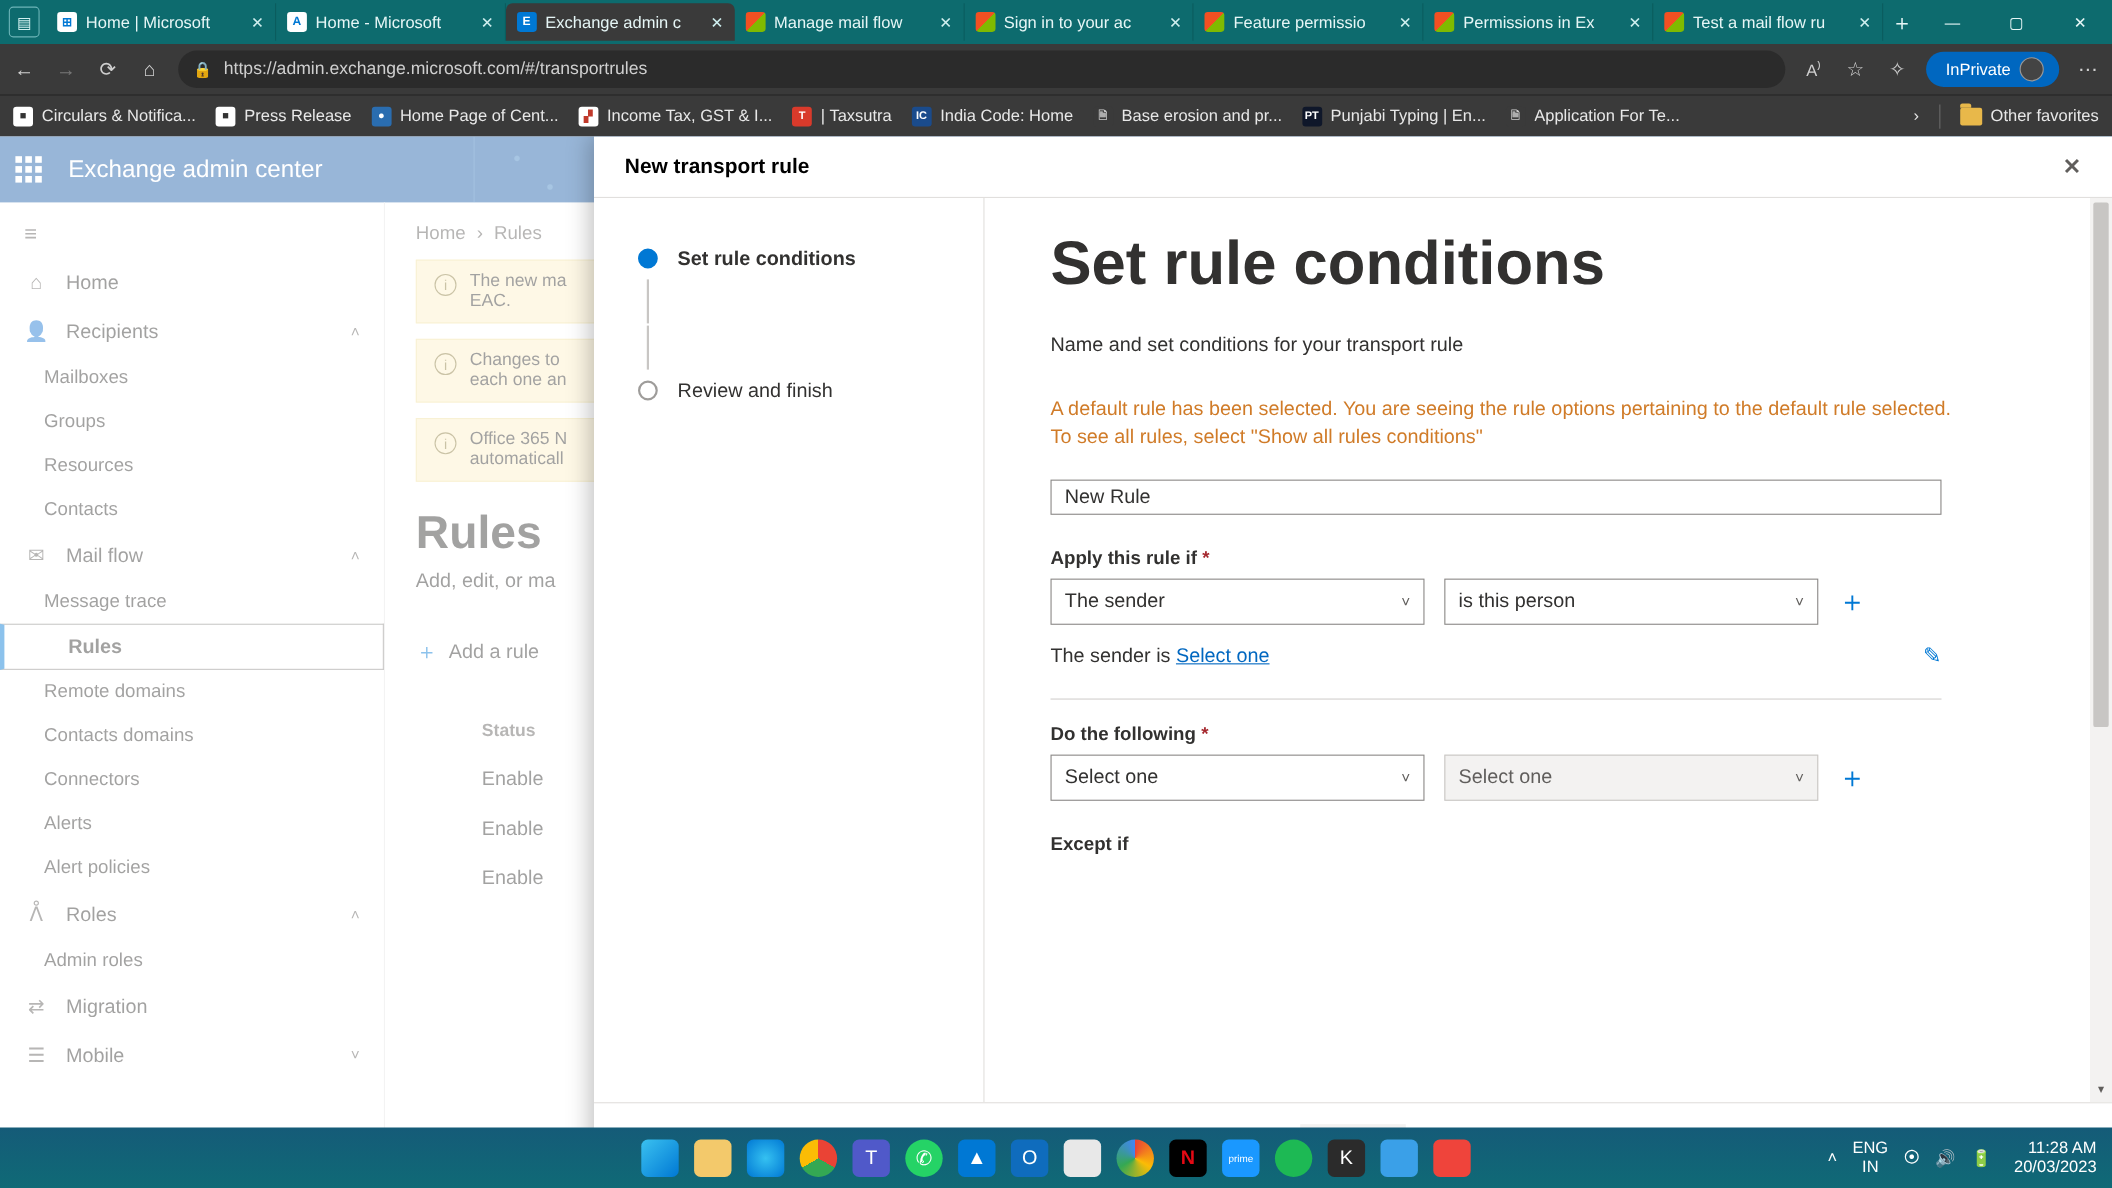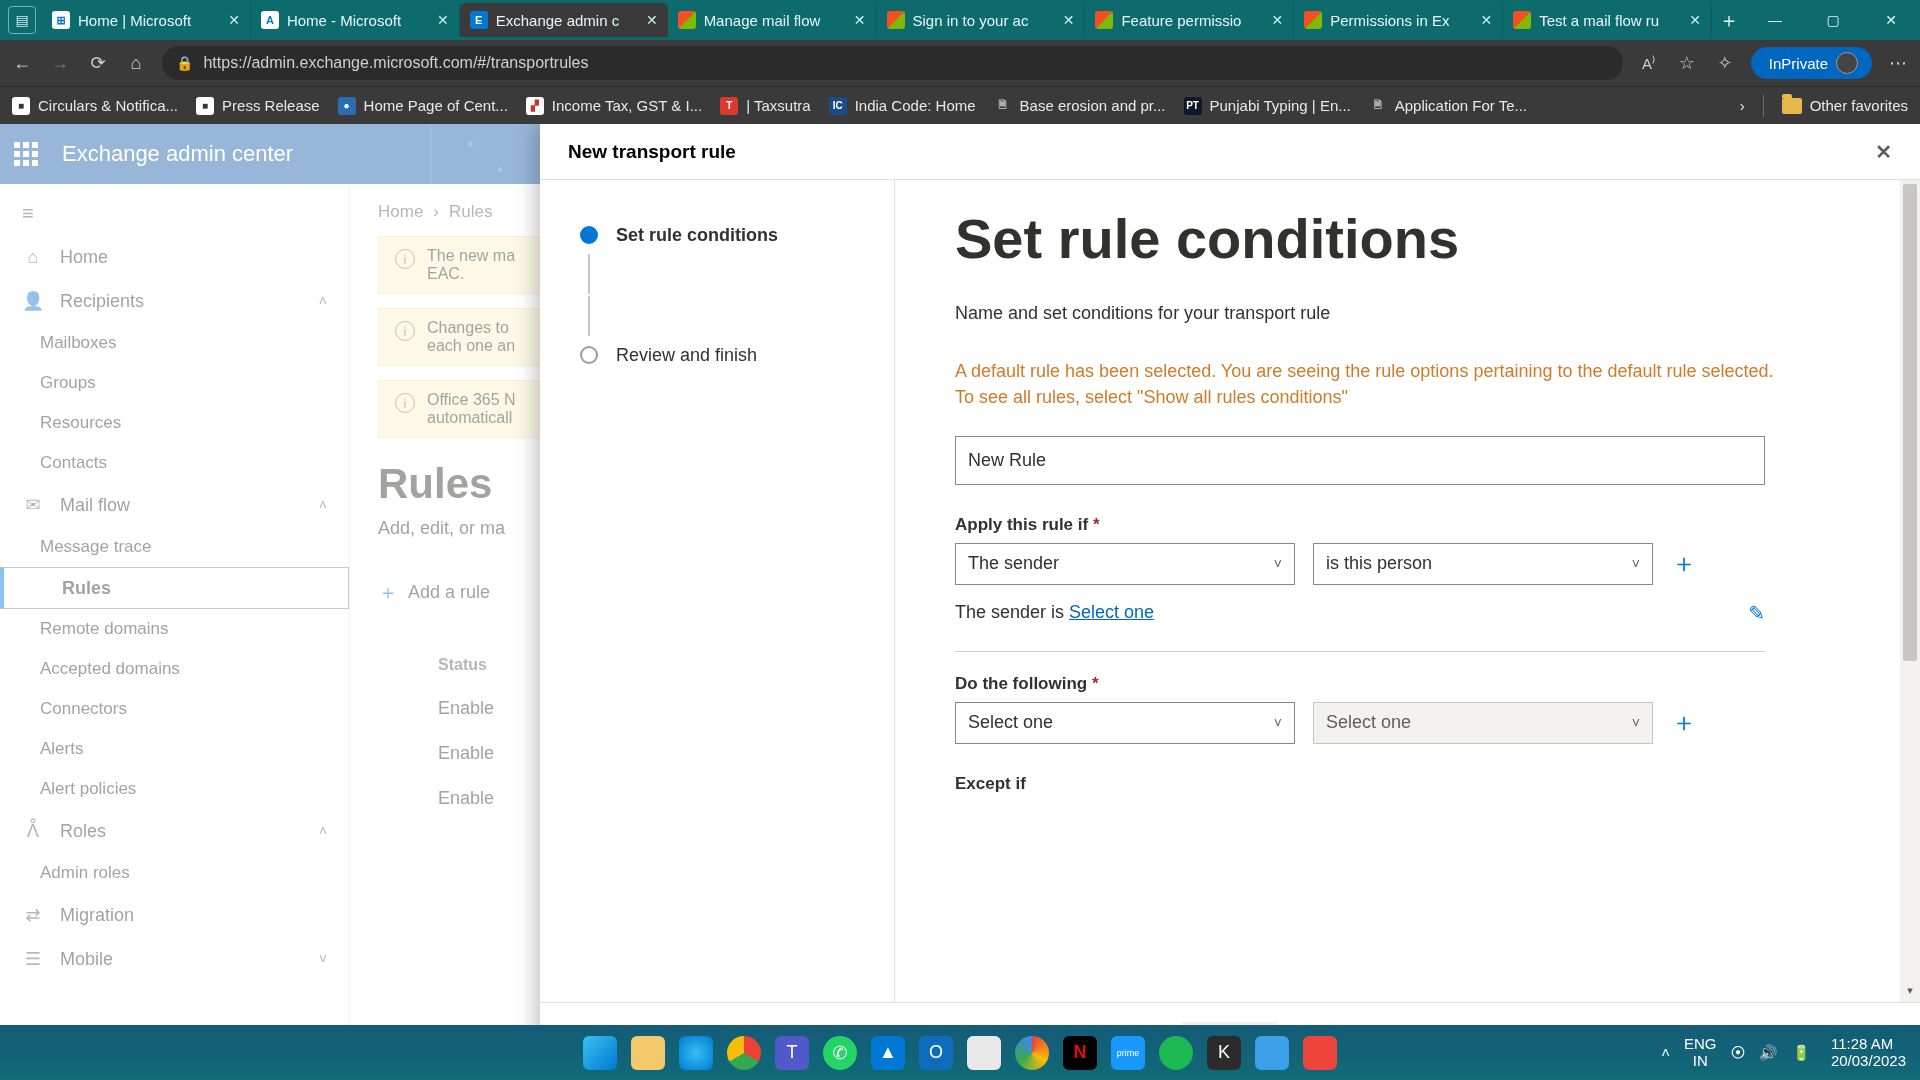--- a/index.html
+++ b/index.html
@@ -78,21 +78,21 @@
 .step .dot { width:18px;height:18px;border-radius:50%;border:2px solid #9e9c9a;background:#fff;flex:none;}
 .step.active .dot { background:#0078d4; border-color:#0078d4;}
 .step.active { font-weight:700;}
 .step-line { width:2px; height:40px; background:#c8c6c4; margin:2px 0 2px 8px;}
 .fly-content { flex:1; overflow-y:auto; padding:30px 60px 30px 60px; font-size:17px; color:#323130;}
 .fly-content h2 { font-size:56px; font-weight:700; line-height:1.05; margin-bottom:34px;}
 .subtitle { font-size:18px; margin-bottom:34px;}
 .orange { color:#d07b28; font-size:18px; line-height:1.45; margin-bottom:26px; max-width: 820px;}
 .lbl { font-size:17px; font-weight:600; margin-bottom:8px;}
 .req { color:#a4262c;}
-.txtin { width:810px; height:49px; border:1px solid #8a8886; padding:0 12px; font-size:18px; color:#323130; background:#fff;}
+.txtin { width:810px; height:32px; border:1px solid #8a8886; padding:0 12px; font-size:18px; color:#323130; background:#fff;}
 .row { display:flex; align-items:center; gap:18px; }
 .sel { height:42px; border:1px solid #8a8886; padding:0 12px; font-size:18px; display:flex; align-items:center; justify-content:space-between; min-width:340px; background:#fff;}
 .sel.dis { background:#f3f2f1; color:#605e5c; border-color:#c8c6c4;}
 .sel .cv { color:#605e5c; font-size:14px;}
 .plusic { color:#0078d4; font-size:26px; }
 .inline { margin-top:16px; font-size:18px;}
 .inline a { color:#0067c0; text-decoration:underline;}
 .editic { margin-left:auto; color:#0078d4; font-size:20px; transform:rotate(0deg);}
 .hr { border:none; border-top:1px solid #d2d0ce; margin:26px 0 22px; width:810px;}
 .section { margin-top:30px;}
@@ -102,21 +102,21 @@
 .fly-scroll .thumb{ position:absolute; left:3px; right:3px; top:4px; height:58%; background:#c8c6c4; border-radius:2px;}
 .fly-scroll .ar { position:absolute; left:0;right:0; height:18px; color:#605e5c; font-size:11px; text-align:center;}
 .fly-scroll .ar.top{top:0;} .fly-scroll .ar.bot{bottom:0;}
 
 
 .taskbar { position:absolute; left:0; right:0; bottom:0; height:55px; background: linear-gradient(180deg,#155b78 0%, #0f6a76 100%); display:flex; align-items:center; padding:0 14px; color:#fff; font-size:15px;}
 .task-center { position:absolute; left:50%; transform:translateX(-50%); display:flex; gap:14px; align-items:center;}
 .tsk { width:34px;height:34px; border-radius:6px; display:flex;align-items:center;justify-content:center; font-size:18px;}
 .tray { margin-left:auto; display:flex; align-items:center; gap:14px;}
 .langblk { text-align:center; line-height:1.1;}
-.clockblk { text-align:left; line-height:1.1; margin-left:6px;}
+.clockblk { text-align:right; line-height:1.1; margin-left:6px;}
 </style>
 </head>
 <body>
 
 <div class="browser">
 
   <div class="titlebar">
     <div class="tab-btn-ic">▤</div>
     <div class="tab">
         <span class="fav" style="background:#fff;color:#0078d4">⊞</span>
@@ -282,21 +282,21 @@
         <div class="sb-sub">
             <span>Message trace</span>
           </div>
         <div class="sb-sub sel">
             <span>Rules</span>
           </div>
         <div class="sb-sub">
             <span>Remote domains</span>
           </div>
         <div class="sb-sub">
-            <span>Accepted domains</span>
+            <span>Contacts domains</span>
           </div>
         <div class="sb-sub">
             <span>Connectors</span>
           </div>
         <div class="sb-sub">
             <span>Alerts</span>
           </div>
         <div class="sb-sub">
             <span>Alert policies</span>
           </div>

